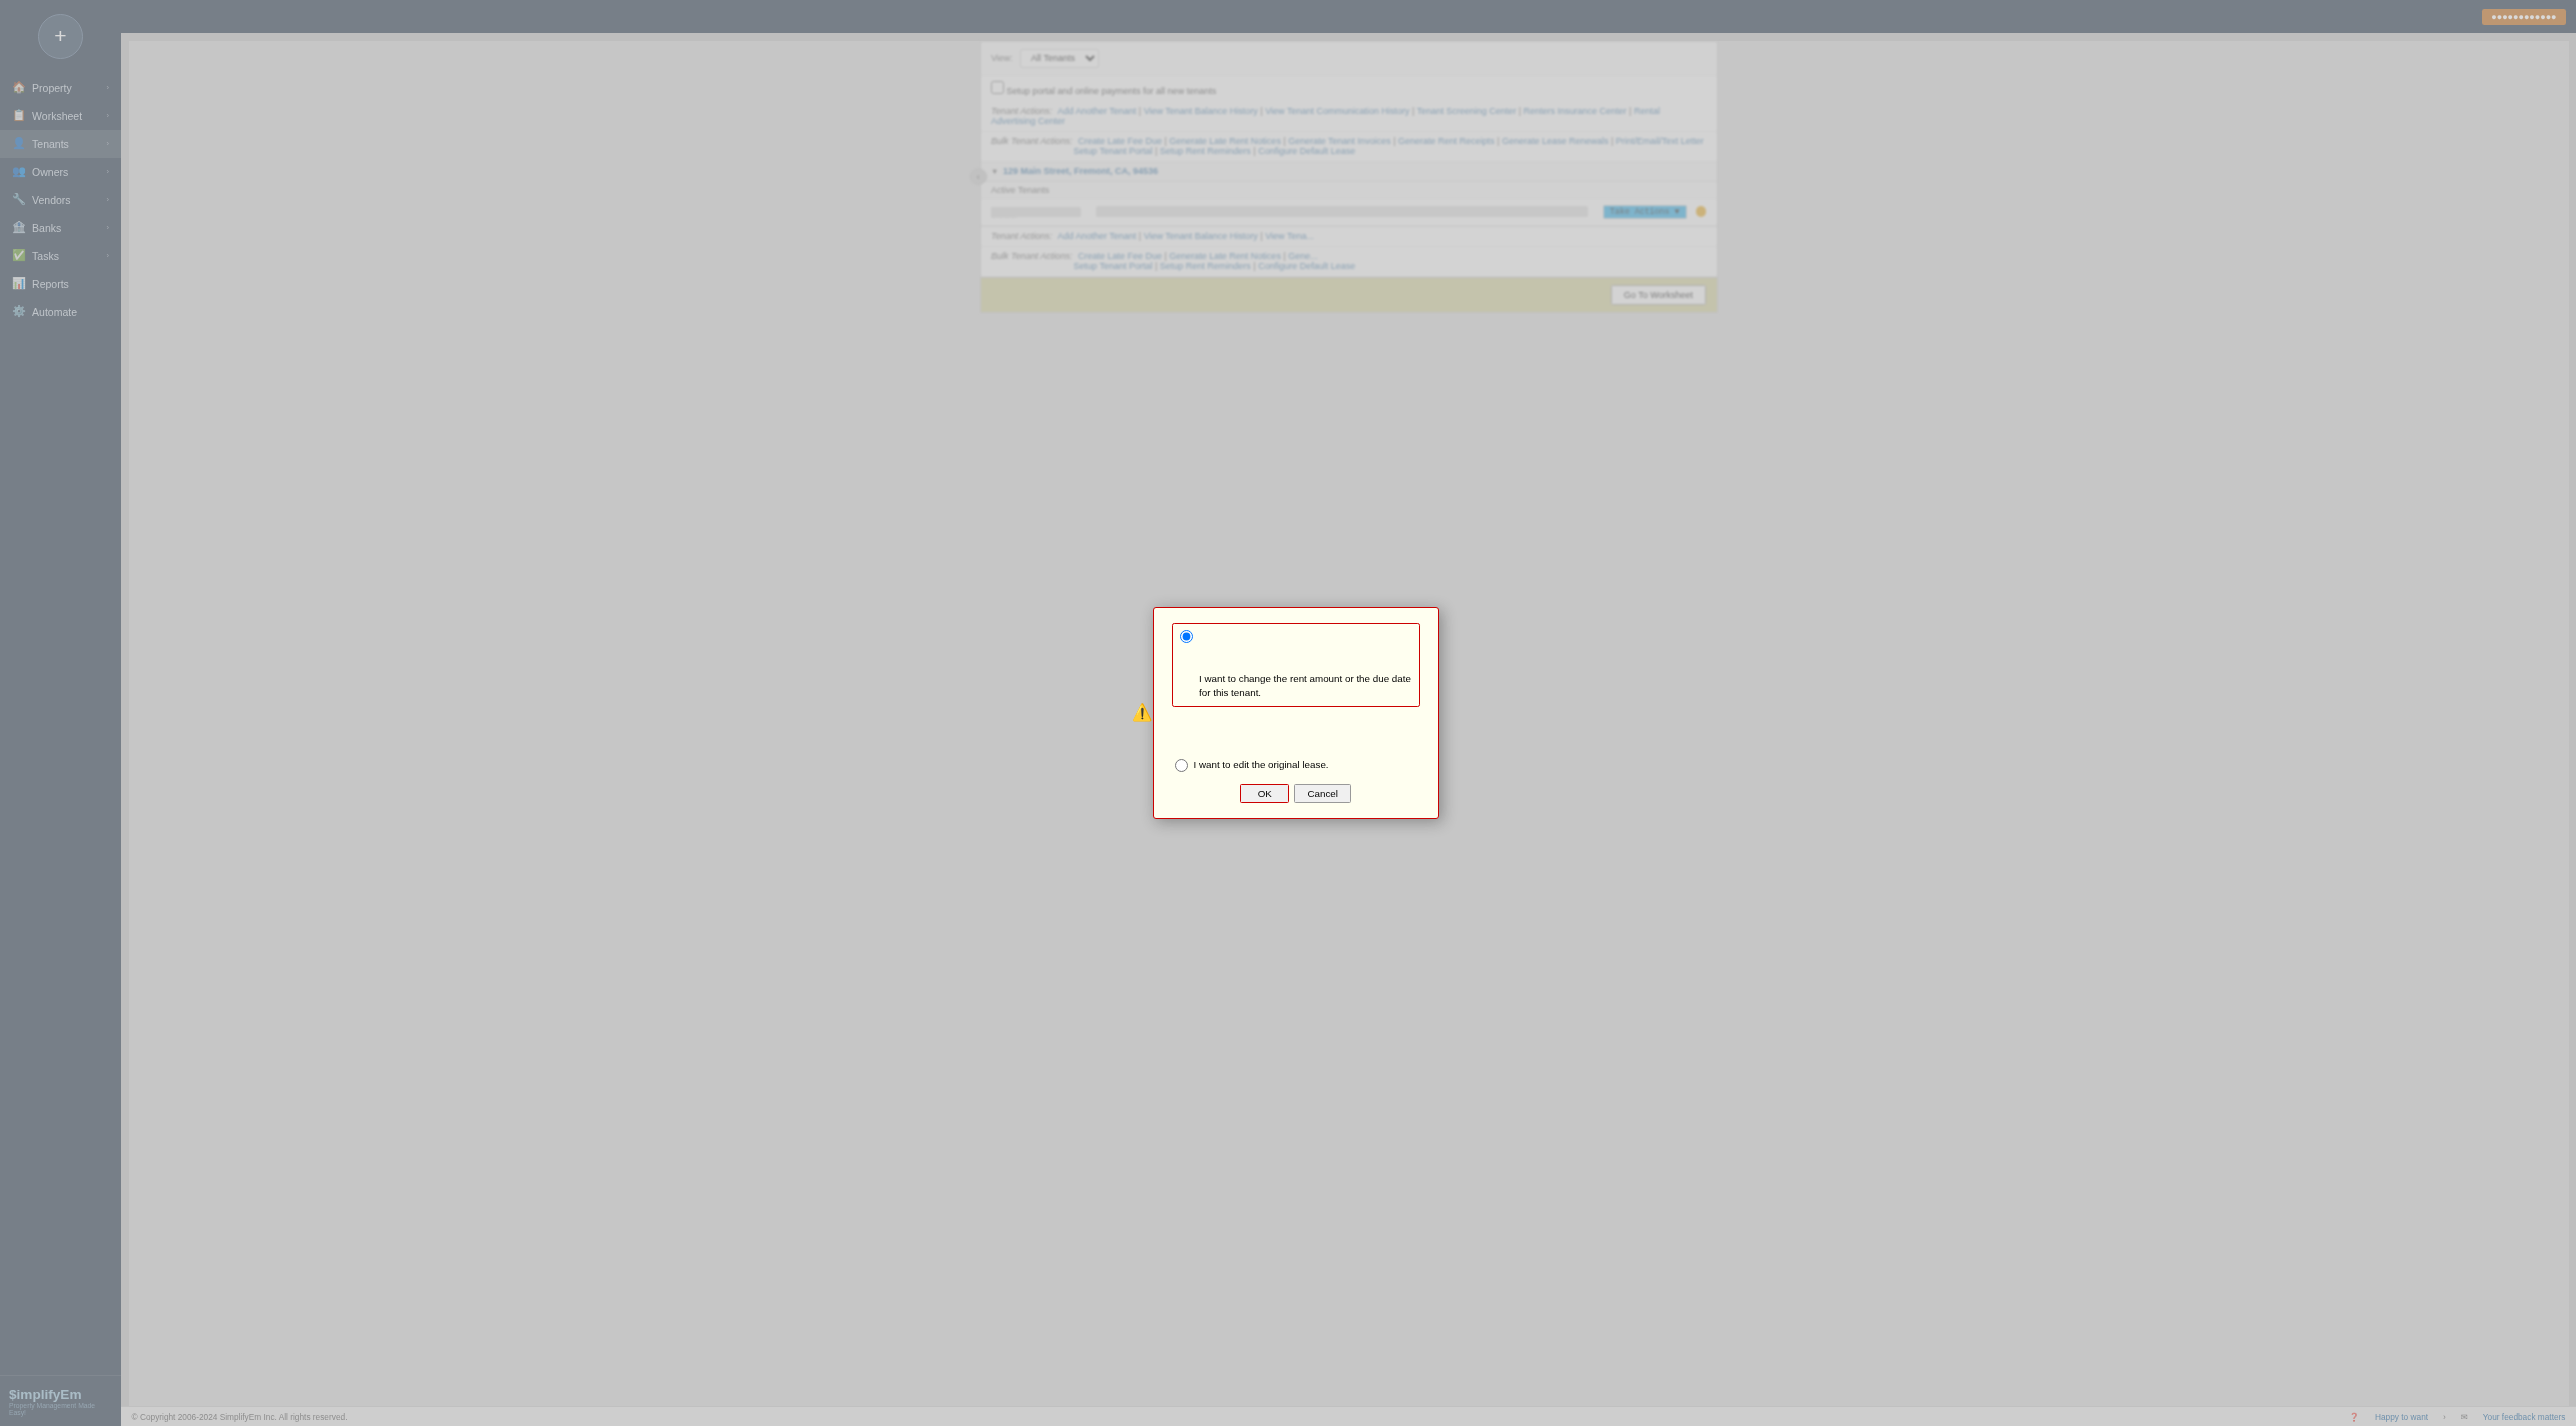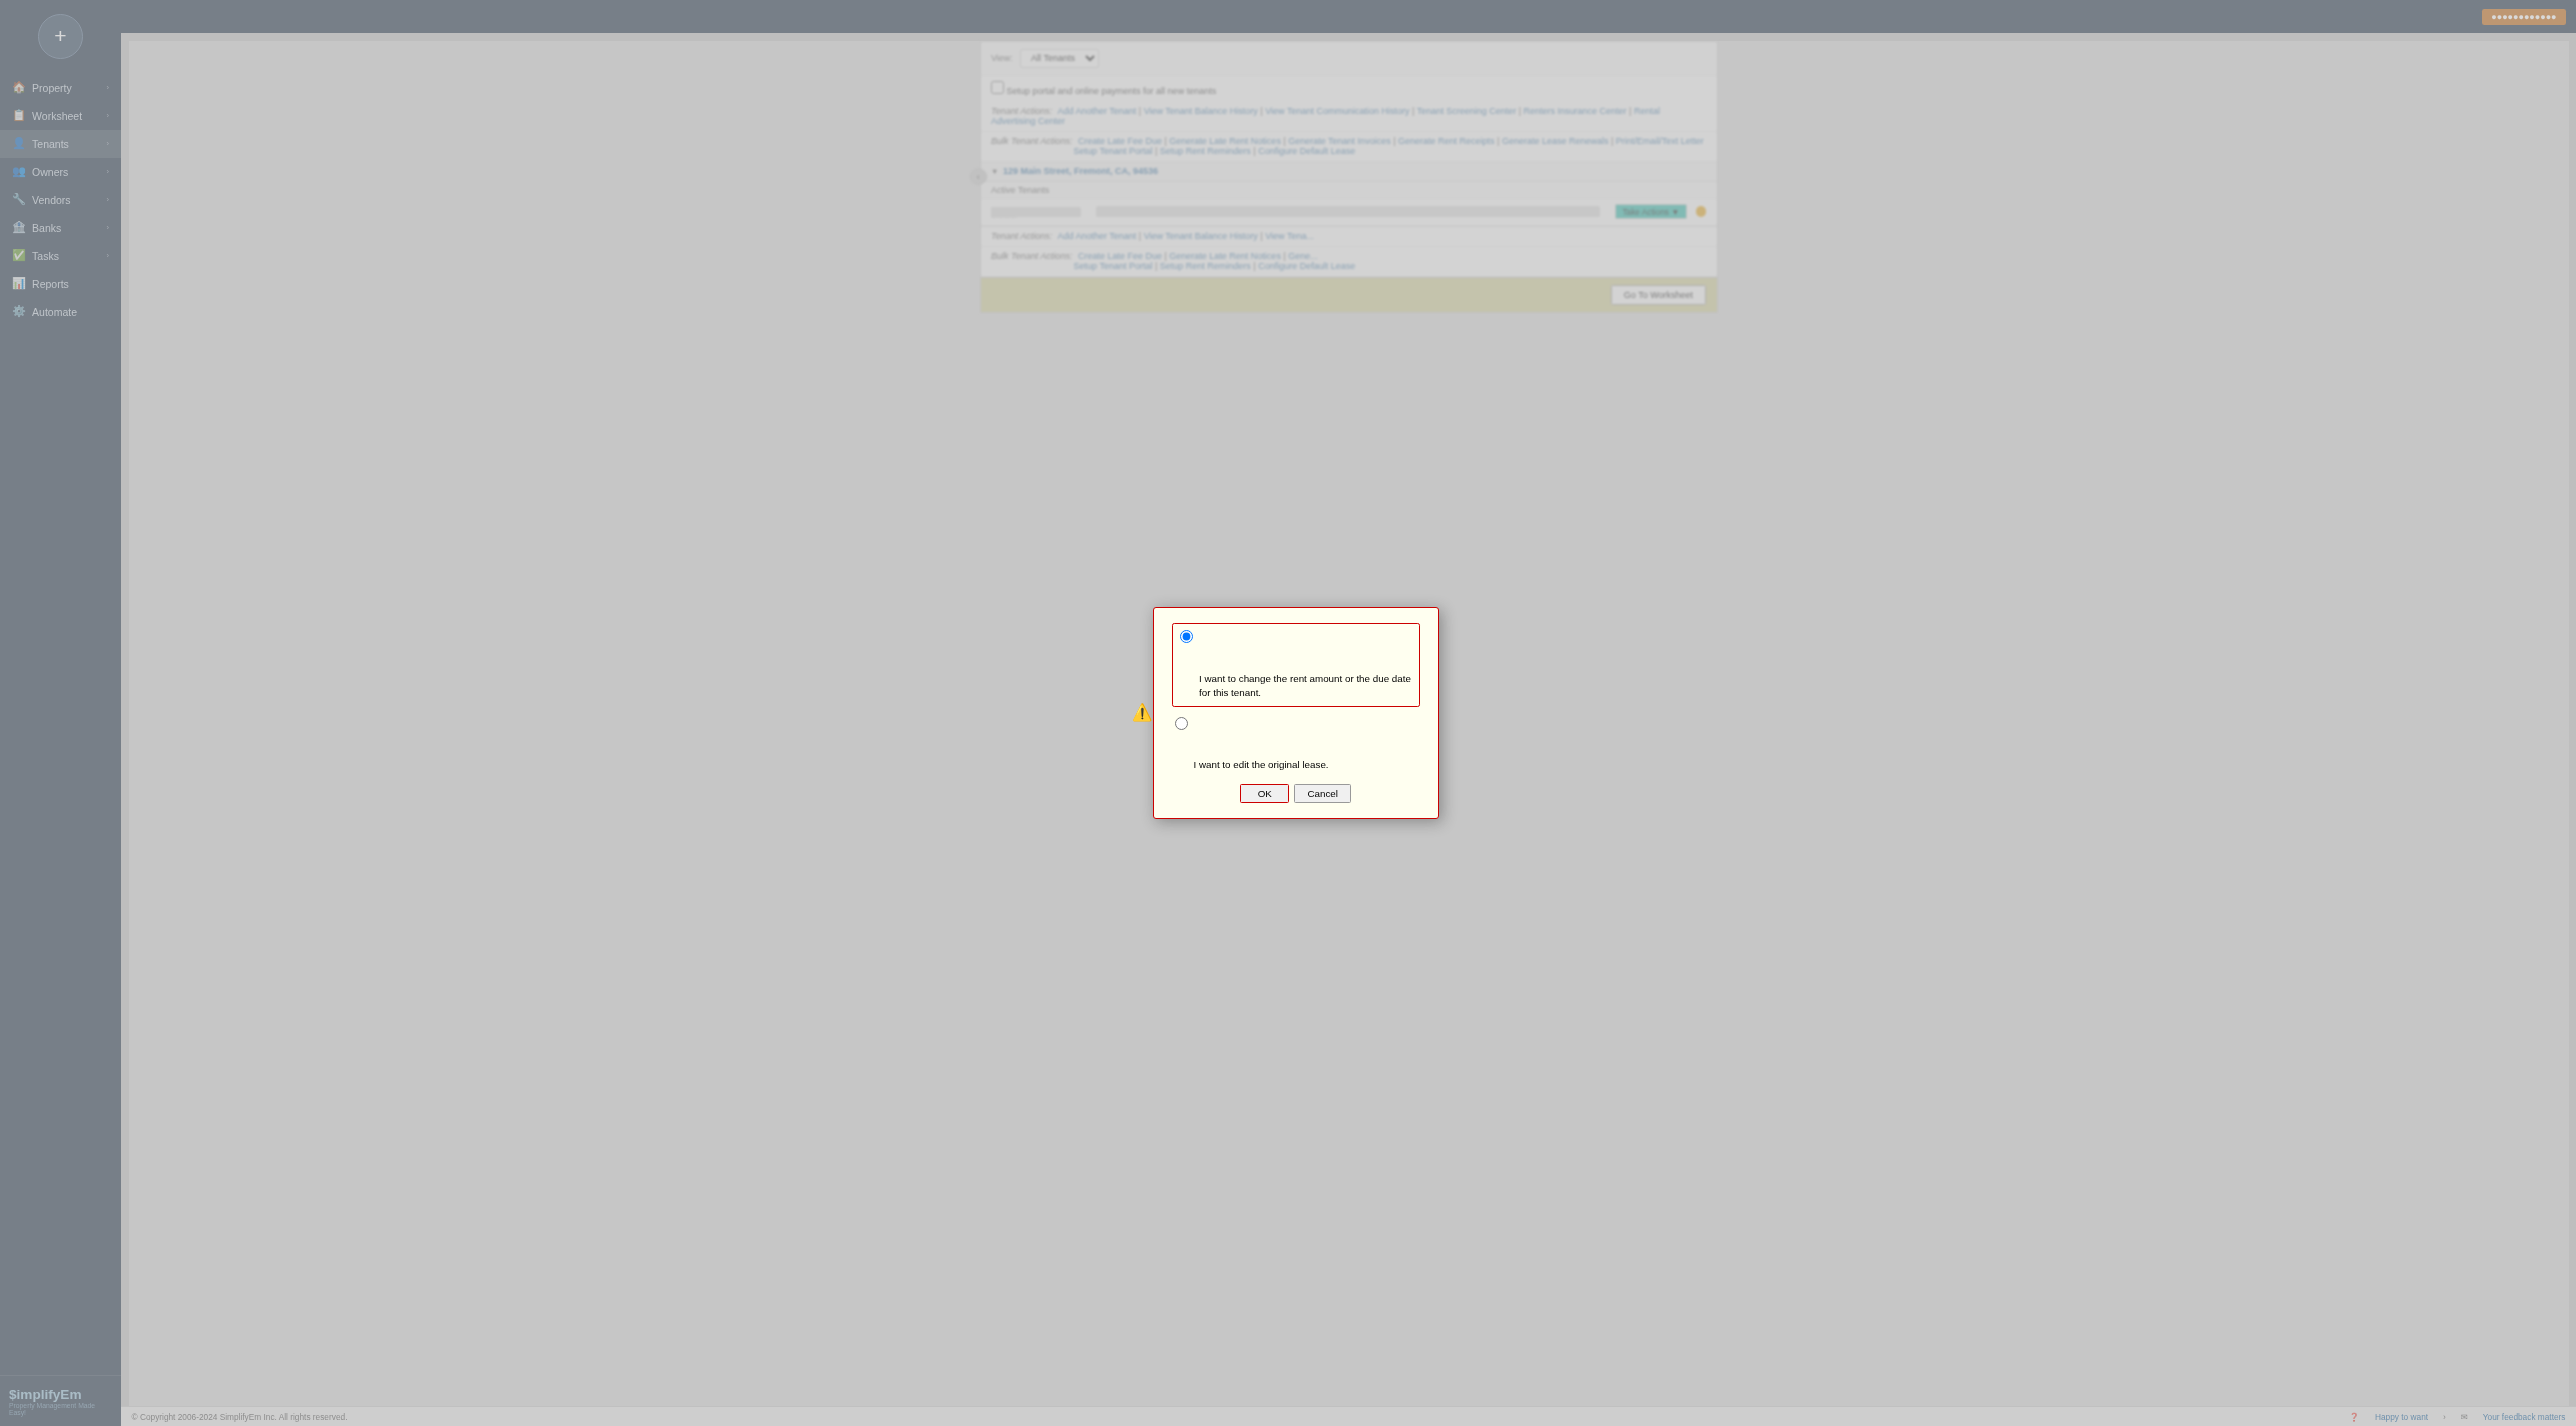--- a/index.html
+++ b/index.html
@@ -196,26 +196,27 @@
       min-height: 27px;
     }
     .tenant-name { width: 90px; color: #2a6ea5; }
     .tenant-addr { flex: 1; color: #888; font-style: italic; }
     .tenant-actions {
       display: flex;
       align-items: center;
       gap: 3px;
     }
     .take-actions-btn {
-      background: #14b8a6;
+      background: #0ea5e9;
       border: 0.8px solid #ccc;
       padding: 1.5px 6px;
       font-size: 8.3px;
       cursor: pointer;
       border-radius: 1.5px;
+      font-family: Liberation Mono, monospace;
     }
     .rent-dot {
       width: 10.5px; height: 10.5px;
       border-radius: 50%;
       background: #e8a000;
       display: inline-block;
       margin-left: 6px;
     }
 
     
@@ -287,21 +288,21 @@
       left: -21px;
       top: 50%;
       transform: translateY(-50%);
       font-size: 16.6px;
       color: #e8a000;
     }
     .dialog-option {
       margin-bottom: 9px;
       font-size: 9.8px;
       display: flex;
-      align-items: flex-start;
+      align-items: flex-end;
       gap: 6px;
     }
     .dialog-option input[type="radio"] { margin-top: 1.5px; cursor: pointer; }
     .dialog-option-label { line-height: 1.4; margin-top: 42px; }
     .dialog-option-box {
       border: 1.5px solid #cc0000;
       border-radius: 2.3px;
       padding: 6px 7.5px;
       margin-bottom: 9px;
       display: flex;

